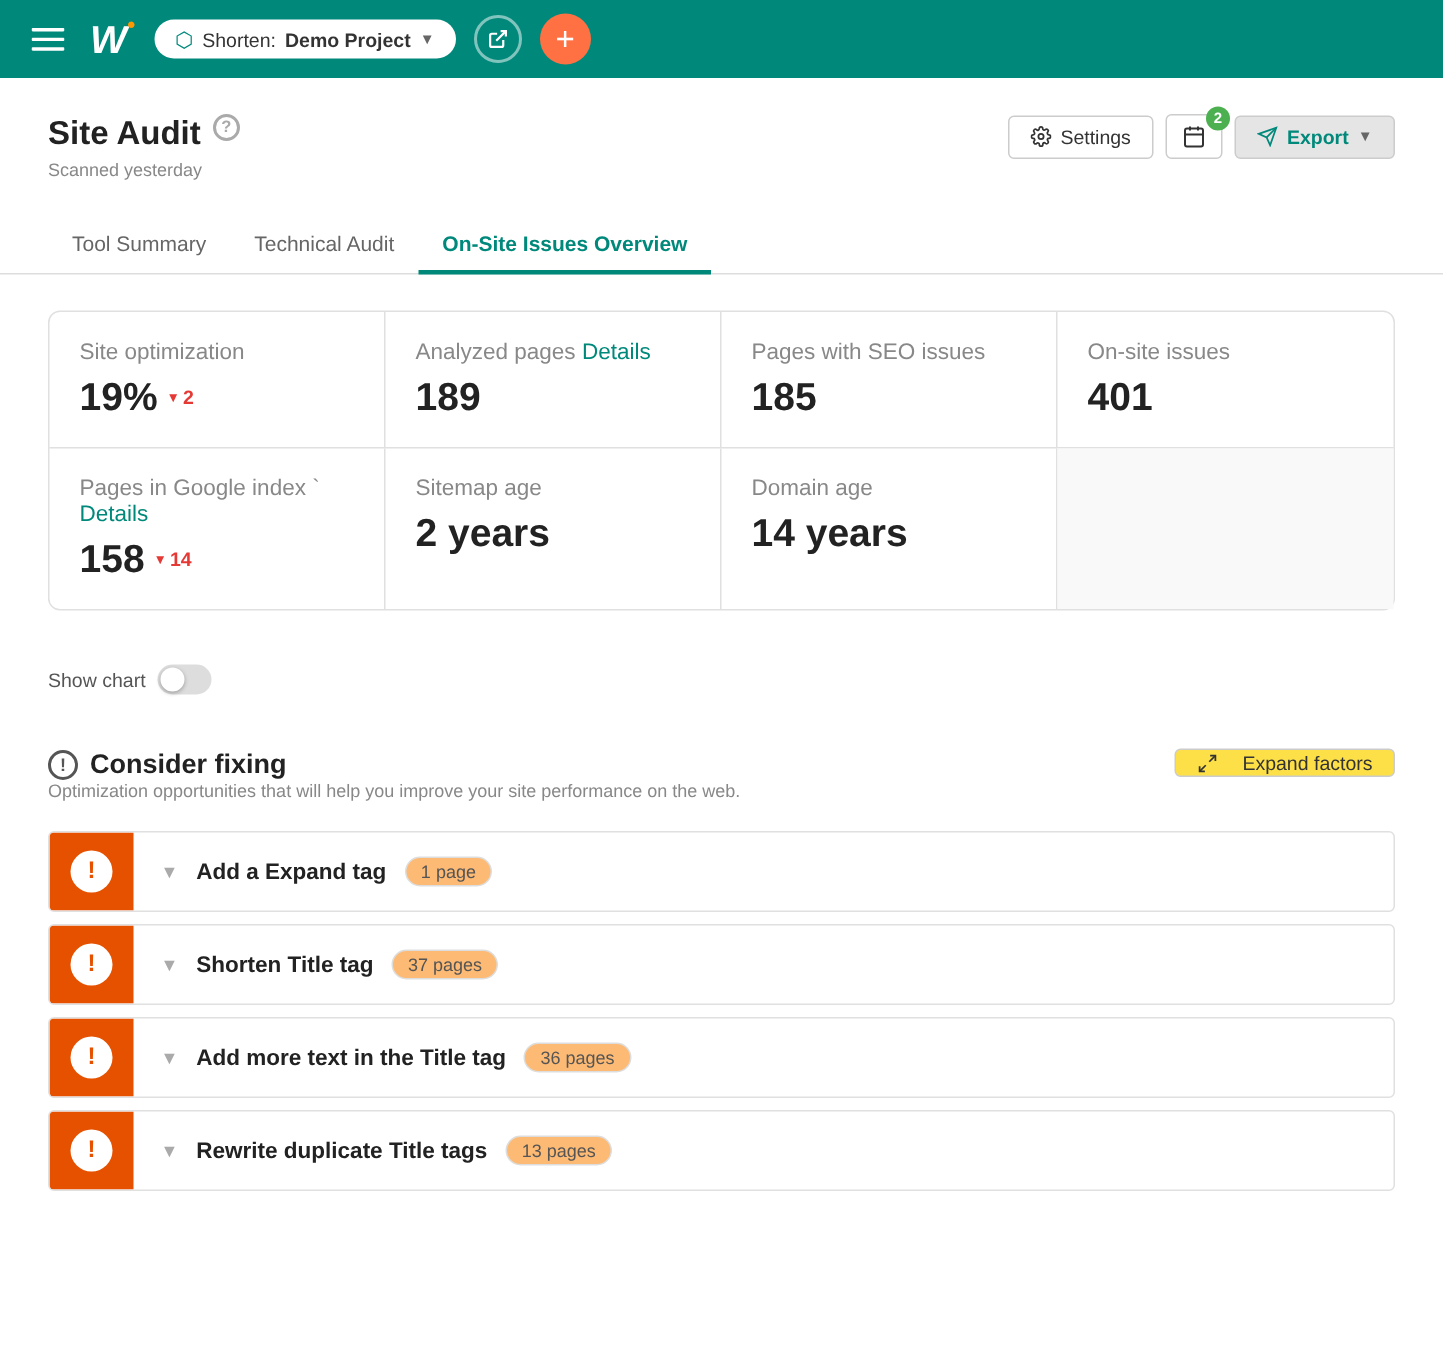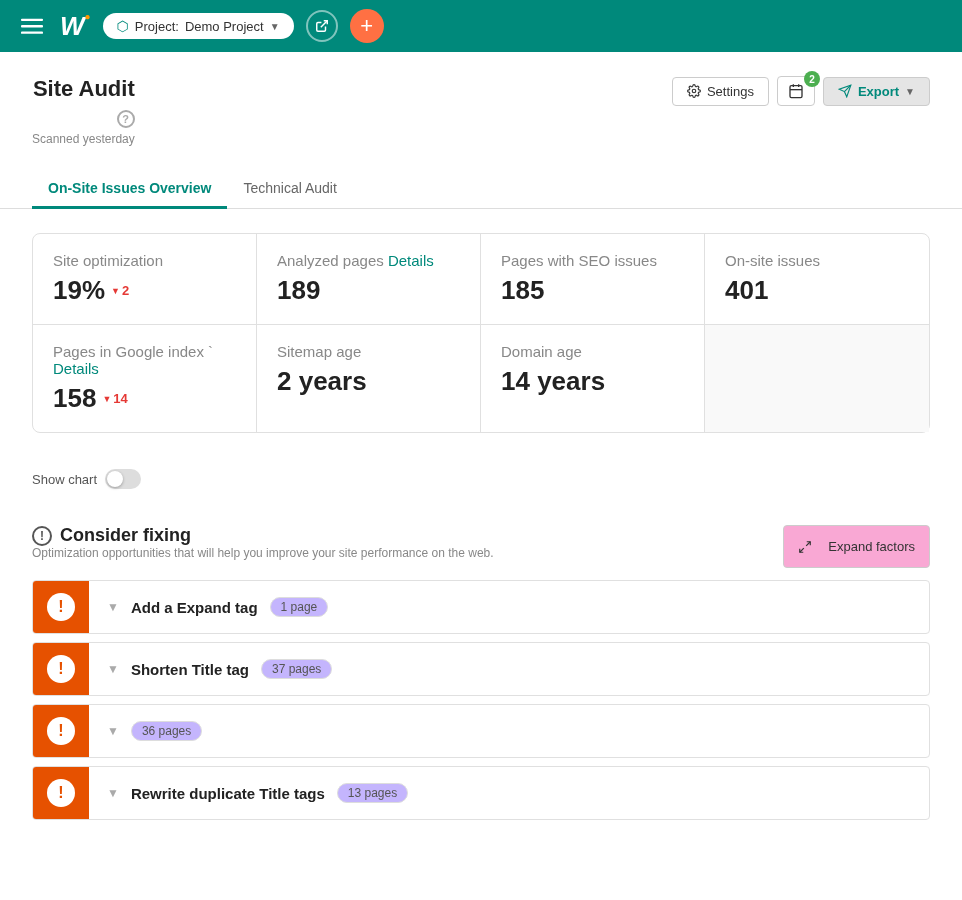--- a/index.html
+++ b/index.html
@@ -52,21 +52,21 @@
     }
 
     
     .page-header {
       padding: 24px 32px 0;
       display: flex; align-items: flex-start; justify-content: space-between;
     }
     .page-title-area { display: flex; flex-direction: column; gap: 4px; }
     .page-title {
       font-size: 22px; font-weight: 600; color: #222;
-      display: flex; align-items: flex-end; gap: 8px; flex-direction: column;
+      display: flex; align-items: flex-start; gap: 8px;
     }
     .help-icon {
       width: 18px; height: 18px; border-radius: 50%; border: 2px solid #aaa;
       display: flex; align-items: center; justify-content: center;
       font-size: 11px; color: #aaa; font-weight: bold; cursor: pointer;
     }
     .scanned-text { font-size: 12px; color: #888; }
     .header-actions { display: flex; align-items: center; gap: 8px; }
     .btn-settings {
       border: 1px solid #ccc; border-radius: 4px; padding: 6px 14px;
@@ -154,22 +154,22 @@
       font-size: 18px; font-weight: 700; color: #222;
       display: flex; align-items: center; gap: 8px;
     }
     .consider-title-icon {
       width: 20px; height: 20px; border-radius: 50%; border: 2px solid #555;
       display: flex; align-items: center; justify-content: center;
       font-size: 12px; font-weight: bold; color: #555;
     }
     .consider-subtitle { font-size: 12px; color: #888; margin-bottom: 16px; }
     .btn-expand {
-      border: 1px solid #ccc; border-radius: 4px; padding: 13px 14px;
-      background: #f9a8d4; cursor: pointer; display: flex; align-items: center; gap: 16px;
+      border: 1px solid #ccc; border-radius: 4px; padding: 1px 14px;
+      background: #fde047; cursor: pointer; display: flex; align-items: center; gap: 16px;
       font-size: 13px; color: #333; white-space: nowrap;
     }
 
     
     .issue-list { display: flex; flex-direction: column; gap: 0; }
     .issue-item {
       display: flex; align-items: stretch;
       border: 1px solid #e0e0e0; border-radius: 4px;
       margin-bottom: 8px; overflow: hidden;
     }
@@ -183,43 +183,43 @@
       display: flex; align-items: center; justify-content: center;
       color: #e65100; font-size: 16px; font-weight: bold;
     }
     .issue-content {
       flex: 1; padding: 16px 18px;
       display: flex; align-items: center; gap: 12px;
     }
     .issue-toggle { color: #aaa; font-size: 12px; cursor: pointer; }
     .issue-name { font-size: 15px; font-weight: 600; color: #222; }
     .issue-badge {
-      background: #c4b5fd; border: 1px solid #ddd; border-radius: 12px;
+      background: #fdba74; border: 1px solid #ddd; border-radius: 12px;
       padding: 2px 10px; font-size: 12px; color: #555;
     }
   </style>
 </head>
 <body>
 
 <div class="top-nav">
   <div class="nav-hamburger">
     <svg viewBox="0 0 24 24" fill="white">
         <rect y="4" width="24" height="2.5" rx="1"></rect>
         <rect y="11" width="24" height="2.5" rx="1"></rect>
         <rect y="18" width="24" height="2.5" rx="1"></rect>
       </svg>
   </div>
   <div class="nav-logo">
     <span class="nav-logo-text">W</span>
       <span class="nav-logo-dot" style="color:#ff9800;">●</span>
   </div>
   <div class="project-selector">
     <span class="proj-icon">⬡</span>
-    <span>Project:</span>
-    <span style="font-weight:400;">Demo Project</span>
+    <span>Shorten:</span>
+    <span style="font-weight:700;">Demo Project</span>
     <span class="proj-arrow">▼</span>
   </div>
   <div class="nav-external-link">
     <svg width="14" height="14" viewBox="0 0 24 24" fill="none" stroke="white" stroke-width="2.5">
         <path d="M18 13v6a2 2 0 01-2 2H5a2 2 0 01-2-2V8a2 2 0 012-2h6"></path>
         <polyline points="15 3 21 3 21 9"></polyline>
         <line x1="10" y1="14" x2="21" y2="3"></line>
       </svg>
   </div>
   <div class="nav-add-btn">
@@ -259,22 +259,23 @@
             <line x1="22" y1="2" x2="11" y2="13"></line>
             <polygon points="22 2 15 22 11 13 2 9 22 2"></polygon>
           </svg>
         <span style="color:#00897b;font-weight:600;">Export</span>
         <span class="export-arrow">▼</span>
       </button>
     </div>
   </div>
 
   <div class="tabs">
+    <div class="tab">Tool Summary</div>
+    <div class="tab">Technical Audit</div>
     <div class="tab active">On-Site Issues Overview</div>
-    <div class="tab">Technical Audit</div>
   </div>
 
   <div class="stats-section">
 
     <div class="stats-grid">
       <div class="stat-card">
         <div class="stat-label">Site optimization</div>
         <div class="stat-value">
           <span>19%</span>
           <span class="stat-change-down">2</span>
@@ -368,20 +369,21 @@
           <span class="issue-badge">37 pages</span>
         </div>
       </div>
 
       <div class="issue-item">
         <div class="issue-severity">
           <div class="issue-severity-icon">!</div>
         </div>
         <div class="issue-content">
           <span class="issue-toggle">▼</span>
+          <span class="issue-name">Add more text in the Title tag</span>
           <span class="issue-badge">36 pages</span>
         </div>
       </div>
 
       <div class="issue-item">
         <div class="issue-severity">
           <div class="issue-severity-icon">!</div>
         </div>
         <div class="issue-content">
           <span class="issue-toggle">▼</span>

